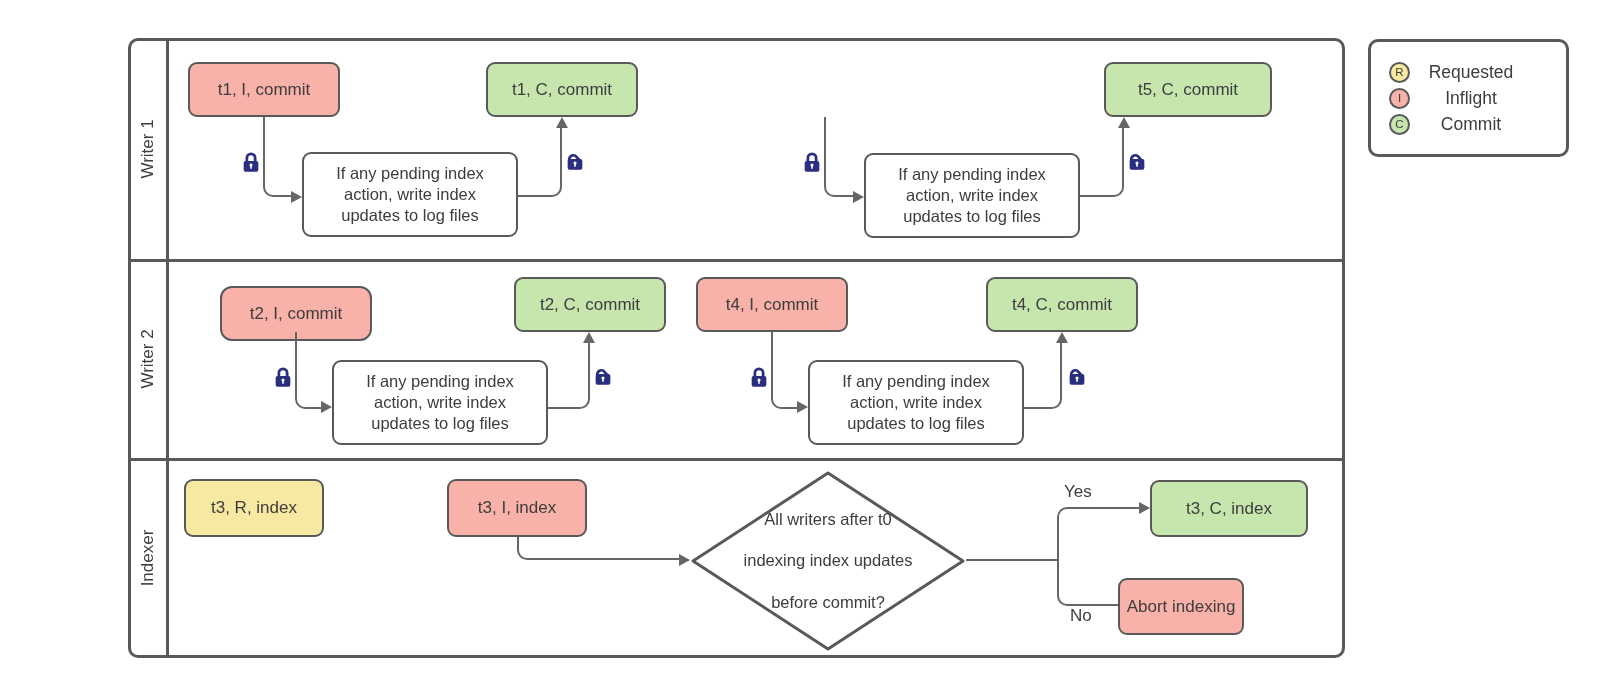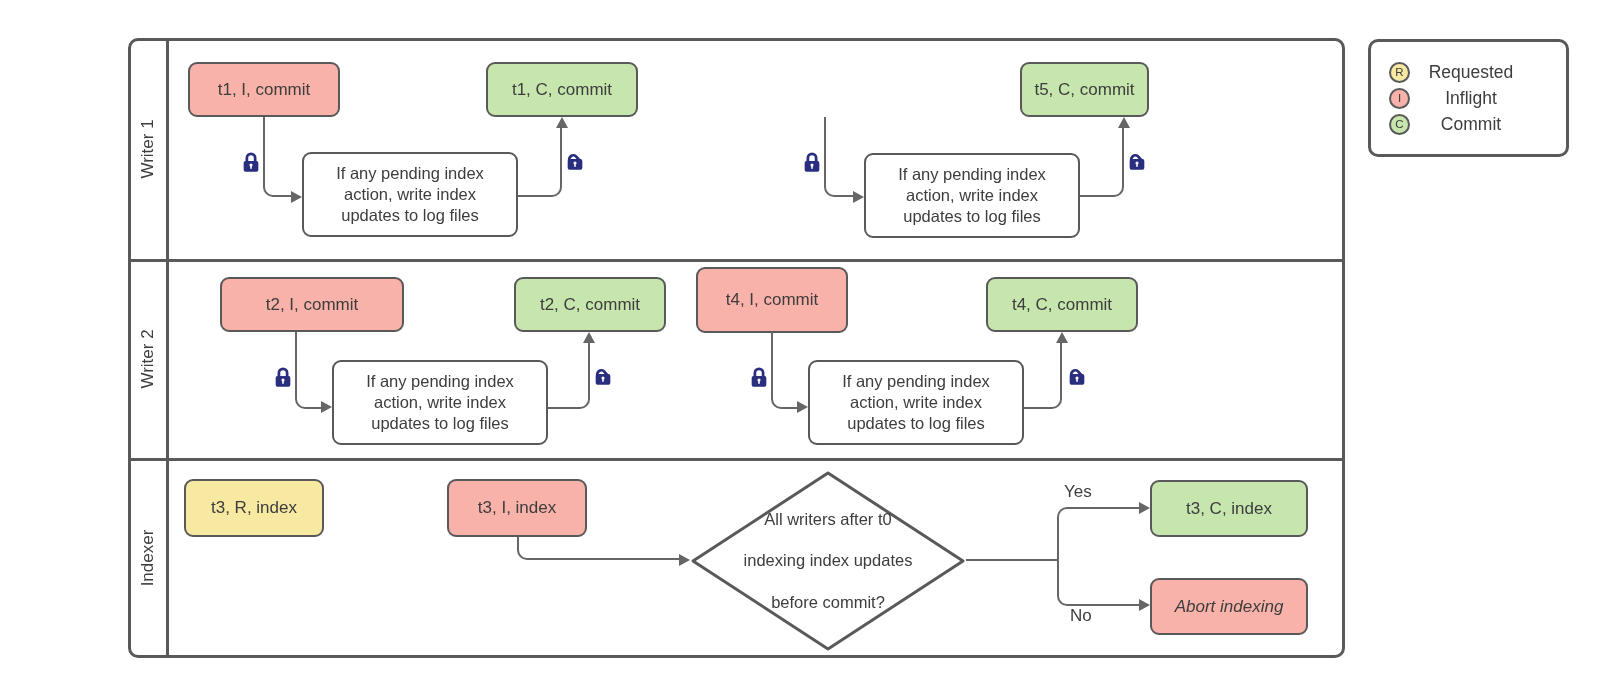--- a/index.html
+++ b/index.html
@@ -97,21 +97,21 @@
 
   <div class="node commit" style="left:486px;top:62px;width:152px;height:55px;">t1, C, commit</div>
 
 
   <div class="node process" style="left:864px;top:153px;width:216px;height:85px;">
     <div>If any pending index</div>
     <div>action, write index</div>
     <div>updates to log files</div>
   </div>
 
-  <div class="node commit" style="left:1020px;top:62px;width:129px;height:55px;">t5, C, commit</div>
+  <div class="node commit" style="left:1104px;top:62px;width:168px;height:55px;">t5, C, commit</div>
 
   <div class="conn elbow-dl" style="left:263px;top:117px;width:29px;height:80px;"></div>
   <div class="arrow-r" style="left:291px;top:191px;"></div>
   <div class="conn elbow-rbu" style="left:518px;top:126px;width:44px;height:71px;"></div>
   <div class="arrow-u" style="left:556px;top:117px;"></div>
 
   <div class="conn elbow-dl" style="left:824px;top:117px;width:29px;height:80px;"></div>
   <div class="arrow-r" style="left:853px;top:191px;"></div>
   <div class="conn elbow-rbu" style="left:1080px;top:126px;width:44px;height:71px;"></div>
   <div class="arrow-u" style="left:1118px;top:117px;"></div>
@@ -138,31 +138,31 @@
   </svg>
   <svg class="lock" style="left:1126px;top:148px;" viewBox="0 0 24 24">
     <g transform="rotate(-40 16.5 12)">
         <path d="M7.5 12 V7.5 a4.5 4.5 0 0 1 9 0 V12" fill="none" stroke="#2a2e7e" stroke-width="3" stroke-linecap="round"></path>
       </g>
     <rect x="4" y="11" width="16" height="11.5" rx="2" fill="#2a2e7e"></rect>
     <circle cx="12" cy="15.4" r="1.7" fill="#fff"></circle>
       <rect x="11.15" y="15.8" width="1.7" height="3.6" fill="#fff"></rect>
   </svg>
 
-  <div class="node inflight" style="left:220px;top:277px;width:184px;height:55px;">t2, I, commit</div>
+  <div class="node inflight" style="left:220px;top:286px;width:152px;height:55px;border-radius:12px;">t2, I, commit</div>
 
   <div class="node process" style="left:332px;top:360px;width:216px;height:85px;">
     <div>If any pending index</div>
     <div>action, write index</div>
     <div>updates to log files</div>
   </div>
 
   <div class="node commit" style="left:514px;top:277px;width:152px;height:55px;">t2, C, commit</div>
 
-  <div class="node inflight" style="left:696px;top:267px;width:152px;height:66px;">t4, I, commit</div>
+  <div class="node inflight" style="left:696px;top:277px;width:152px;height:55px;">t4, I, commit</div>
 
   <div class="node process" style="left:808px;top:360px;width:216px;height:85px;">
     <div>If any pending index</div>
     <div>action, write index</div>
     <div>updates to log files</div>
   </div>
 
   <div class="node commit" style="left:986px;top:277px;width:152px;height:55px;">t4, C, commit</div>
 
   <div class="conn elbow-dl" style="left:295px;top:332px;width:28px;height:77px;"></div>
@@ -226,21 +226,21 @@
   <div class="conn elbow-ul" style="left:1057px;top:507px;width:88px;height:54px;"></div>
   <div class="arrow-r" style="left:1139px;top:502px;"></div>
   <div class="conn elbow-dl" style="left:1057px;top:561px;width:88px;height:45px;"></div>
   <div class="arrow-r" style="left:1139px;top:599px;"></div>
 
   <div class="branch-label" style="left:1064px;top:482px;">Yes</div>
   <div class="branch-label" style="left:1070px;top:606px;">No</div>
 
   <div class="node commit" style="left:1150px;top:480px;width:158px;height:57px;">t3, C, index</div>
 
-  <div class="node inflight" style="left:1150px;top:578px;width:158px;height:57px;font-style:italic;">Abort indexing</div>
+  <div class="node inflight" style="left:1118px;top:578px;width:126px;height:57px;">Abort indexing</div>
 
   <div class="legend">
     <div class="legend-row">
       <div class="legend-swatch requested">R</div>
       <div class="legend-label">Requested</div>
     </div>
     <div class="legend-row">
       <div class="legend-swatch inflight">I</div>
       <div class="legend-label">Inflight</div>
     </div>

